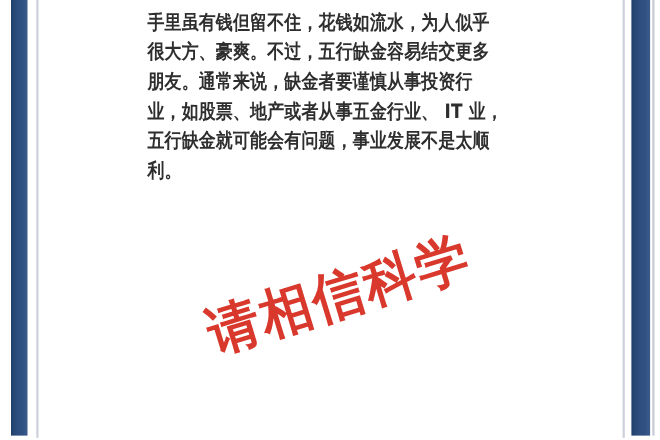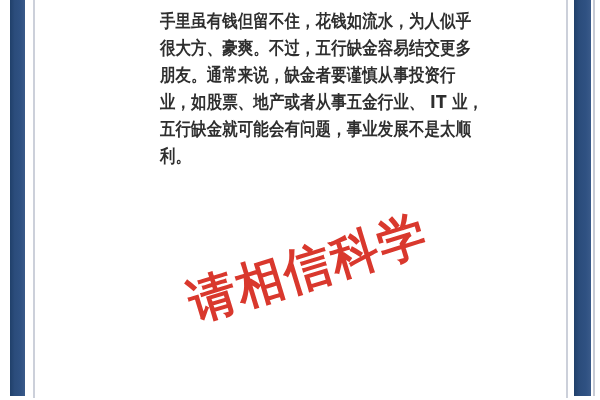--- a/index.html
+++ b/index.html
@@ -32,21 +32,21 @@
     width: 2px;
     background: #ccd0da;
   }
   .hairline.left-inner  { left: 33px;  height: 398px; }
   .hairline.right-inner { left: 566px; height: 398px; }
   .hairline.right-outer { left: 593px; height: 396px; background: #c6cad4; }
 
   
   .article {
     position: absolute;
-    left: 160px;
+    left: 134px;
     top: 7px;
     width: 312px;
     color: #2e2e2e;
   }
   .article .line {
     margin: 0;
     font-size: 18px;
     line-height: 27px;
     font-weight: 700;
     white-space: nowrap;

